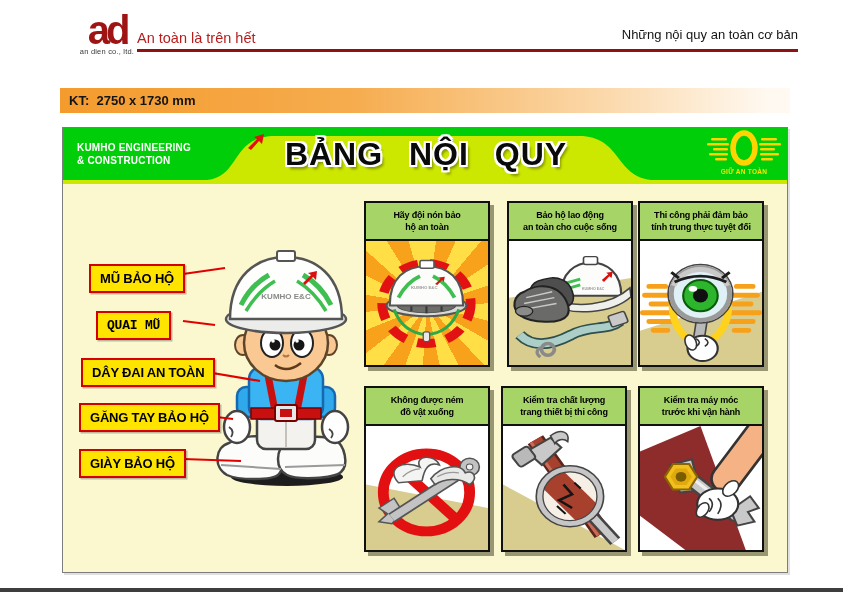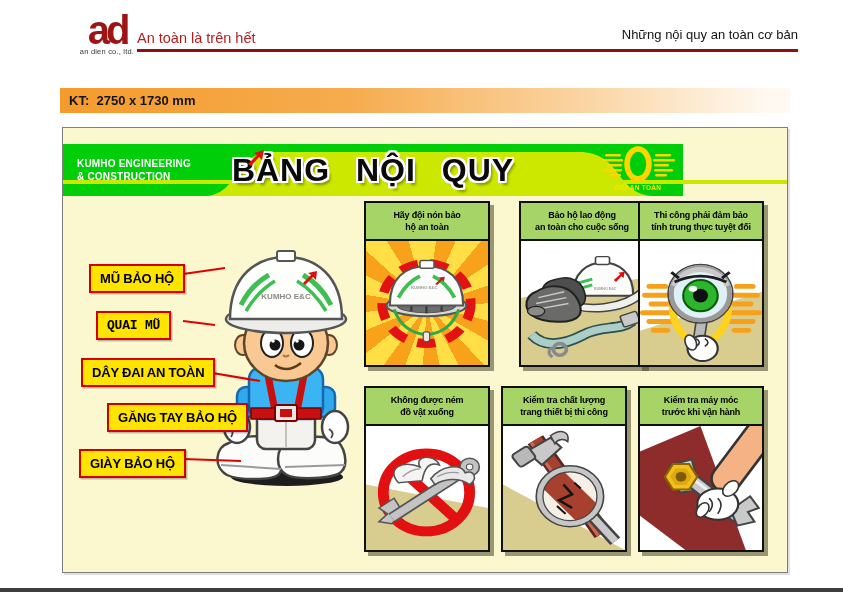--- a/index.html
+++ b/index.html
@@ -20,21 +20,21 @@
     position:absolute;left:60px;top:88px;width:730px;height:25px;box-sizing:border-box;
     background:linear-gradient(to right,#F49B2D 0%,#F6AC4E 40%,#FBD9AC 75%,#FFF9F1 97%);
     font-size:13px;font-weight:bold;color:#141414;line-height:25px;padding-left:9px;white-space:pre;
   }
   
   .board{
     position:absolute;left:62px;top:127px;width:726px;height:446px;box-sizing:border-box;
     background:#FBF7CF;border:1px solid #7d7d7d;overflow:hidden;
     box-shadow:2px 2px 0 rgba(0,0,0,.12);
   }
-  .board-header{position:absolute;left:0;top:16px;width:620px;height:52px;background:#00CE08;}
+  .board-header{position:absolute;left:0;top:0;width:726px;height:52px;background:#00CE08;}
   .board-header svg.header-shape{position:absolute;left:0;top:0;display:block;}
   .header-strip{position:absolute;left:0;top:52px;width:726px;height:4px;background:#CDE800;}
   .company{
     position:absolute;left:14px;top:13px;color:#ffffff;font-weight:bold;font-size:10px;
     line-height:1.3;letter-spacing:.2px;white-space:nowrap;z-index:2;
   }
   .company-arrow{position:absolute;left:183px;top:4px;z-index:3;}
   .board-title{
     position:absolute;left:0;right:0;top:8px;text-align:center;z-index:2;
     font-size:32px;font-weight:bold;color:#0a0a0a;letter-spacing:1px;word-spacing:16px;
@@ -175,21 +175,21 @@
       <line x1="120" y1="193" x2="152" y2="197"></line>
       <line x1="120" y1="240" x2="197" y2="253"></line>
       <line x1="120" y1="285" x2="170" y2="291"></line>
       <line x1="120" y1="331" x2="178" y2="333"></line>
     </g>
   </svg>
 
   <div class="pill" style="left:26px;top:136px;">MŨ BẢO HỘ</div>
   <div class="pill" style="left:33px;top:183px;font-family:Liberation Mono, monospace;">QUAI MŨ</div>
   <div class="pill" style="left:18px;top:230px;">DÂY ĐAI AN TOÀN</div>
-  <div class="pill" style="left:16px;top:275px;margin-left:28px;">GĂNG TAY BẢO HỘ</div>
+  <div class="pill" style="left:16px;top:275px;">GĂNG TAY BẢO HỘ</div>
   <div class="pill" style="left:16px;top:321px;">GIÀY BẢO HỘ</div>
 
   <div class="panel" style="left:301px;top:73px;">
     <div class="panel-title">
       <div>Hãy đội nón bảo</div>
       <div>hộ an toàn</div>
     </div>
     <div class="panel-art sunburst">
       <svg viewBox="0 0 113 127" preserveAspectRatio="none">
         <circle cx="56" cy="64" r="41" fill="none" stroke="#E31212" stroke-width="9" stroke-dasharray="17 11"></circle>
@@ -201,21 +201,21 @@
         <path d="M30,58 Q38,42 50,36" stroke="#3FBF52" stroke-width="3.5" fill="none"></path>
         <path d="M82,58 Q74,42 62,36" stroke="#3FBF52" stroke-width="3.5" fill="none"></path>
         <text x="54" y="49" font-size="4" font-weight="bold" fill="#9a9a9a" text-anchor="middle">KUMHO E&amp;C</text>
         <polygon points="64,44 69,39 67.5,37.5 73,36.5 72,42 70.5,40 66,45" fill="#D81010"></polygon>
         <path d="M26,70 Q34,94 56,96 Q78,94 86,70" stroke="#2FA84A" stroke-width="3" fill="none"></path>
         <rect x="53" y="93" width="6" height="10" rx="2" fill="#E8E8E8" stroke="#555" stroke-width="1.2"></rect>
       </svg>
     </div>
   </div>
 
-  <div class="panel" style="left:456px;top:73px;">
+  <div class="panel" style="left:444px;top:73px;">
     <div class="panel-title">
       <div>Bảo hộ lao động</div>
       <div>an toàn cho cuộc sống</div>
     </div>
     <div class="panel-art">
       <svg viewBox="0 0 113 127" preserveAspectRatio="none">
         <polygon points="0,58 113,38 113,127 0,127" fill="#D8CC8F"></polygon>
         <path d="M48,56 C48,32 62,22 76,22 C90,22 104,32 104,56 Z" fill="#FCFCFA" stroke="#444" stroke-width="2"></path>
         <rect x="69" y="16" width="13" height="8" rx="2" fill="#fff" stroke="#444" stroke-width="1.5"></rect>
         <path d="M40,58 C60,70 94,66 112,48 L113,57 C96,74 58,78 38,64 Z" fill="#EFEFEC" stroke="#444" stroke-width="1.5"></path>

